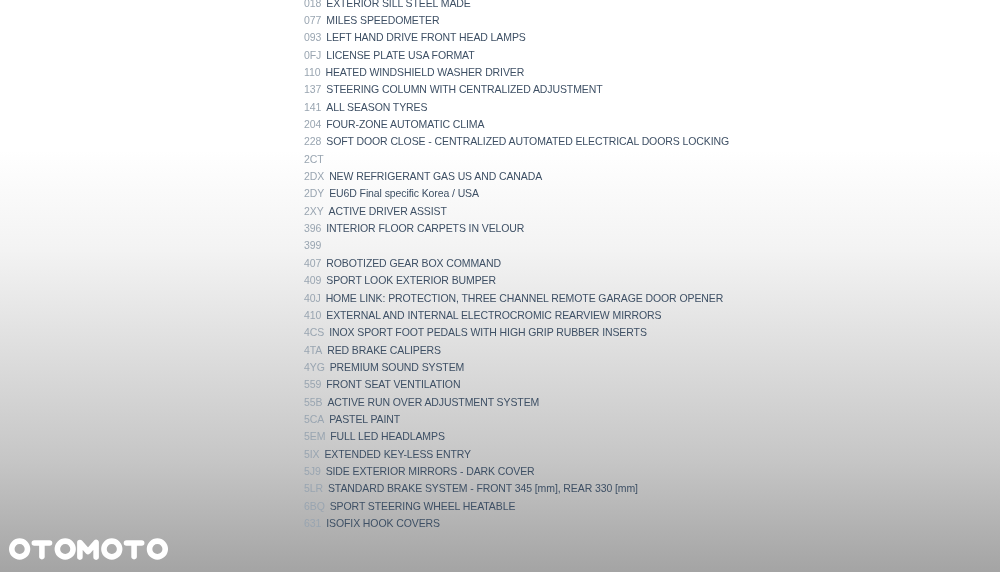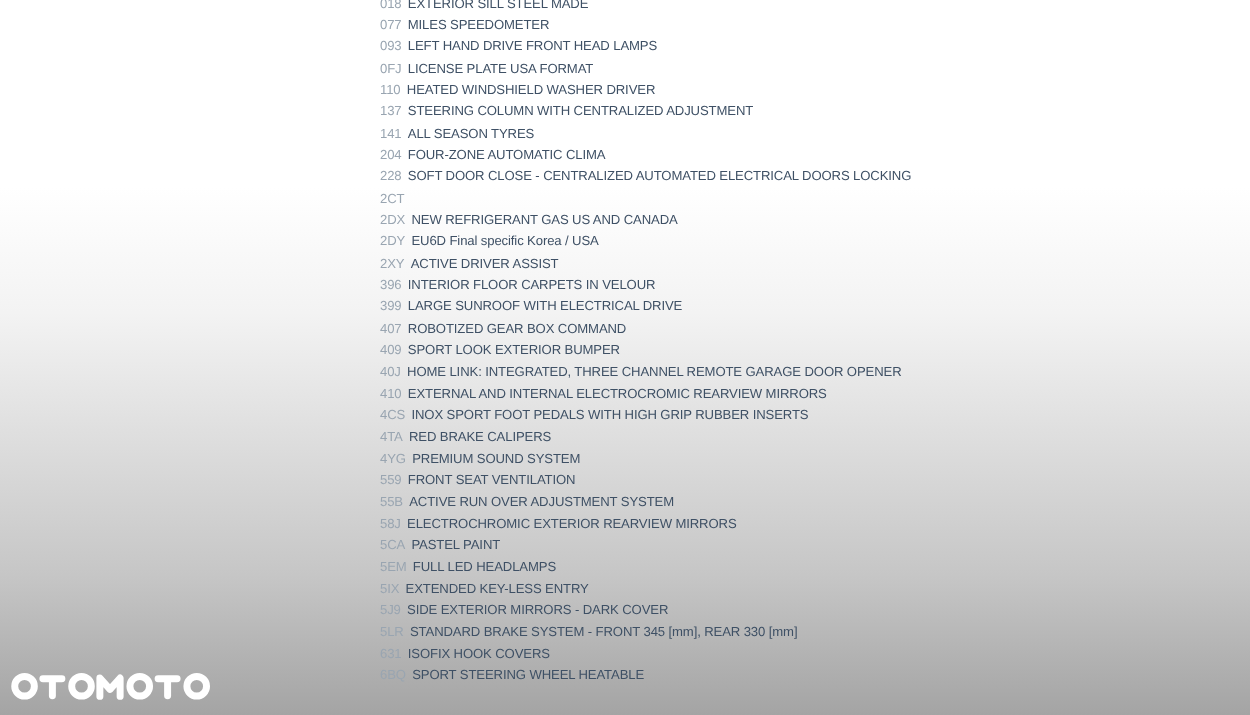--- a/index.html
+++ b/index.html
@@ -106,33 +106,32 @@
     <div class="row">
     <span class="code">2XY</span>
     <span class="desc">ACTIVE DRIVER ASSIST</span>
   </div>
     <div class="row">
     <span class="code">396</span>
     <span class="desc">INTERIOR FLOOR CARPETS IN VELOUR</span>
   </div>
     <div class="row">
     <span class="code">399</span>
-    <span class="desc">LARGE SUNROOF WITH ELECTRICAL DRIVE</span>
   </div>
     <div class="row">
     <span class="code">407</span>
     <span class="desc">ROBOTIZED GEAR BOX COMMAND</span>
   </div>
     <div class="row">
     <span class="code">409</span>
     <span class="desc">SPORT LOOK EXTERIOR BUMPER</span>
   </div>
     <div class="row">
     <span class="code">40J</span>
-    <span class="desc">HOME LINK: INTEGRATED, THREE CHANNEL REMOTE GARAGE DOOR OPENER</span>
+    <span class="desc">HOME LINK: PROTECTION, THREE CHANNEL REMOTE GARAGE DOOR OPENER</span>
   </div>
     <div class="row">
     <span class="code">410</span>
     <span class="desc">EXTERNAL AND INTERNAL ELECTROCROMIC REARVIEW MIRRORS</span>
   </div>
     <div class="row">
     <span class="code">4CS</span>
     <span class="desc">INOX SPORT FOOT PEDALS WITH HIGH GRIP RUBBER INSERTS</span>
   </div>
     <div class="row">
@@ -145,50 +144,46 @@
   </div>
     <div class="row">
     <span class="code">559</span>
     <span class="desc">FRONT SEAT VENTILATION</span>
   </div>
     <div class="row">
     <span class="code">55B</span>
     <span class="desc">ACTIVE RUN OVER ADJUSTMENT SYSTEM</span>
   </div>
     <div class="row">
-    <span class="code">58J</span>
-    <span class="desc">ELECTROCHROMIC EXTERIOR REARVIEW MIRRORS</span>
-  </div>
-    <div class="row">
     <span class="code">5CA</span>
     <span class="desc">PASTEL PAINT</span>
   </div>
     <div class="row">
     <span class="code">5EM</span>
     <span class="desc">FULL LED HEADLAMPS</span>
   </div>
     <div class="row">
     <span class="code">5IX</span>
     <span class="desc">EXTENDED KEY-LESS ENTRY</span>
   </div>
     <div class="row">
     <span class="code">5J9</span>
     <span class="desc">SIDE EXTERIOR MIRRORS - DARK COVER</span>
   </div>
     <div class="row">
     <span class="code">5LR</span>
     <span class="desc">STANDARD BRAKE SYSTEM - FRONT 345 [mm], REAR 330 [mm]</span>
   </div>
     <div class="row">
+    <span class="code">6BQ</span>
+    <span class="desc">SPORT STEERING WHEEL HEATABLE</span>
+  </div>
+    <div class="row">
     <span class="code">631</span>
     <span class="desc">ISOFIX HOOK COVERS</span>
-  </div>
-    <div class="row">
-    <span class="code">6BQ</span>
-    <span class="desc">SPORT STEERING WHEEL HEATABLE</span>
   </div>
   </div>
 
 <div class="brand-logo" title="OTOMOTO">
   <svg viewBox="0 0 312 46" fill="none" stroke="#ffffff" stroke-width="11">
 
     <circle cx="21" cy="23" r="15.5"></circle>
 
     <g stroke-linecap="round">
       <line x1="50" y1="11" x2="80" y2="11"></line>

